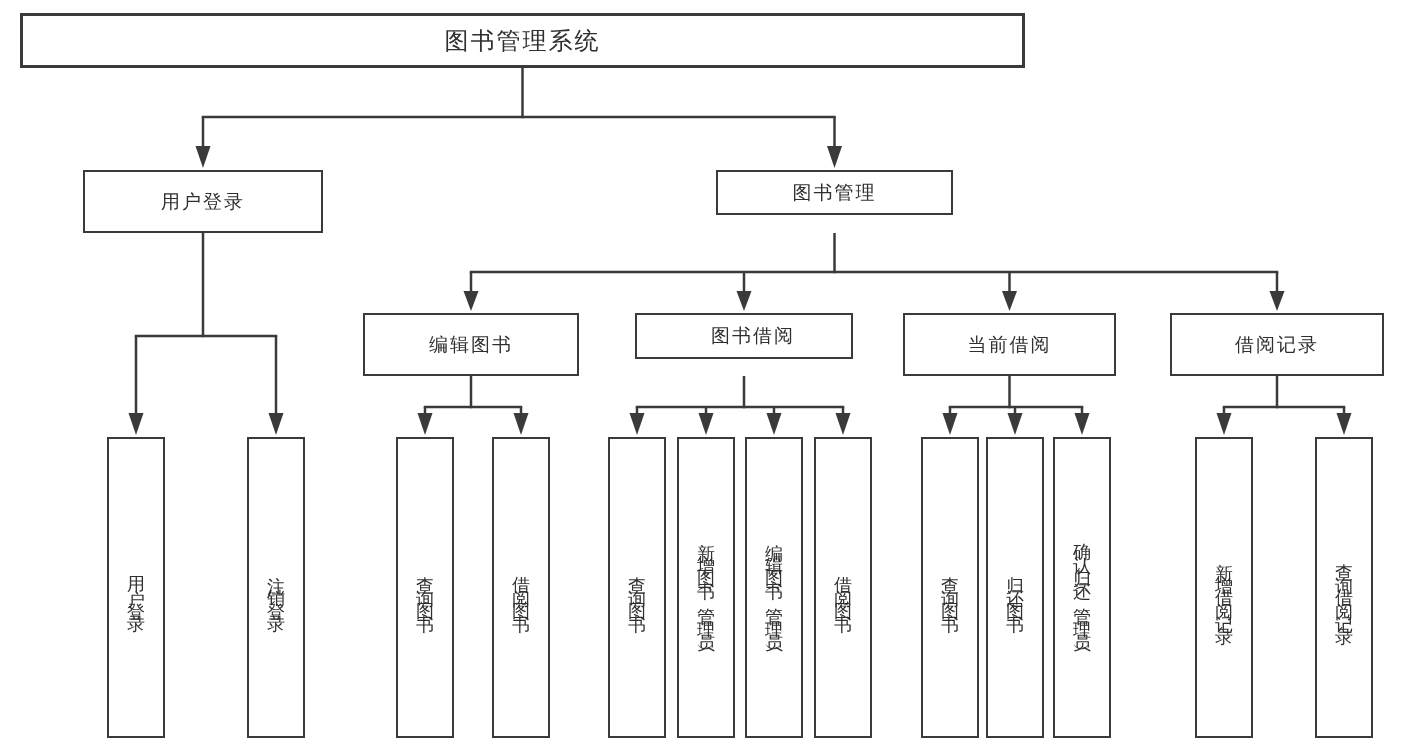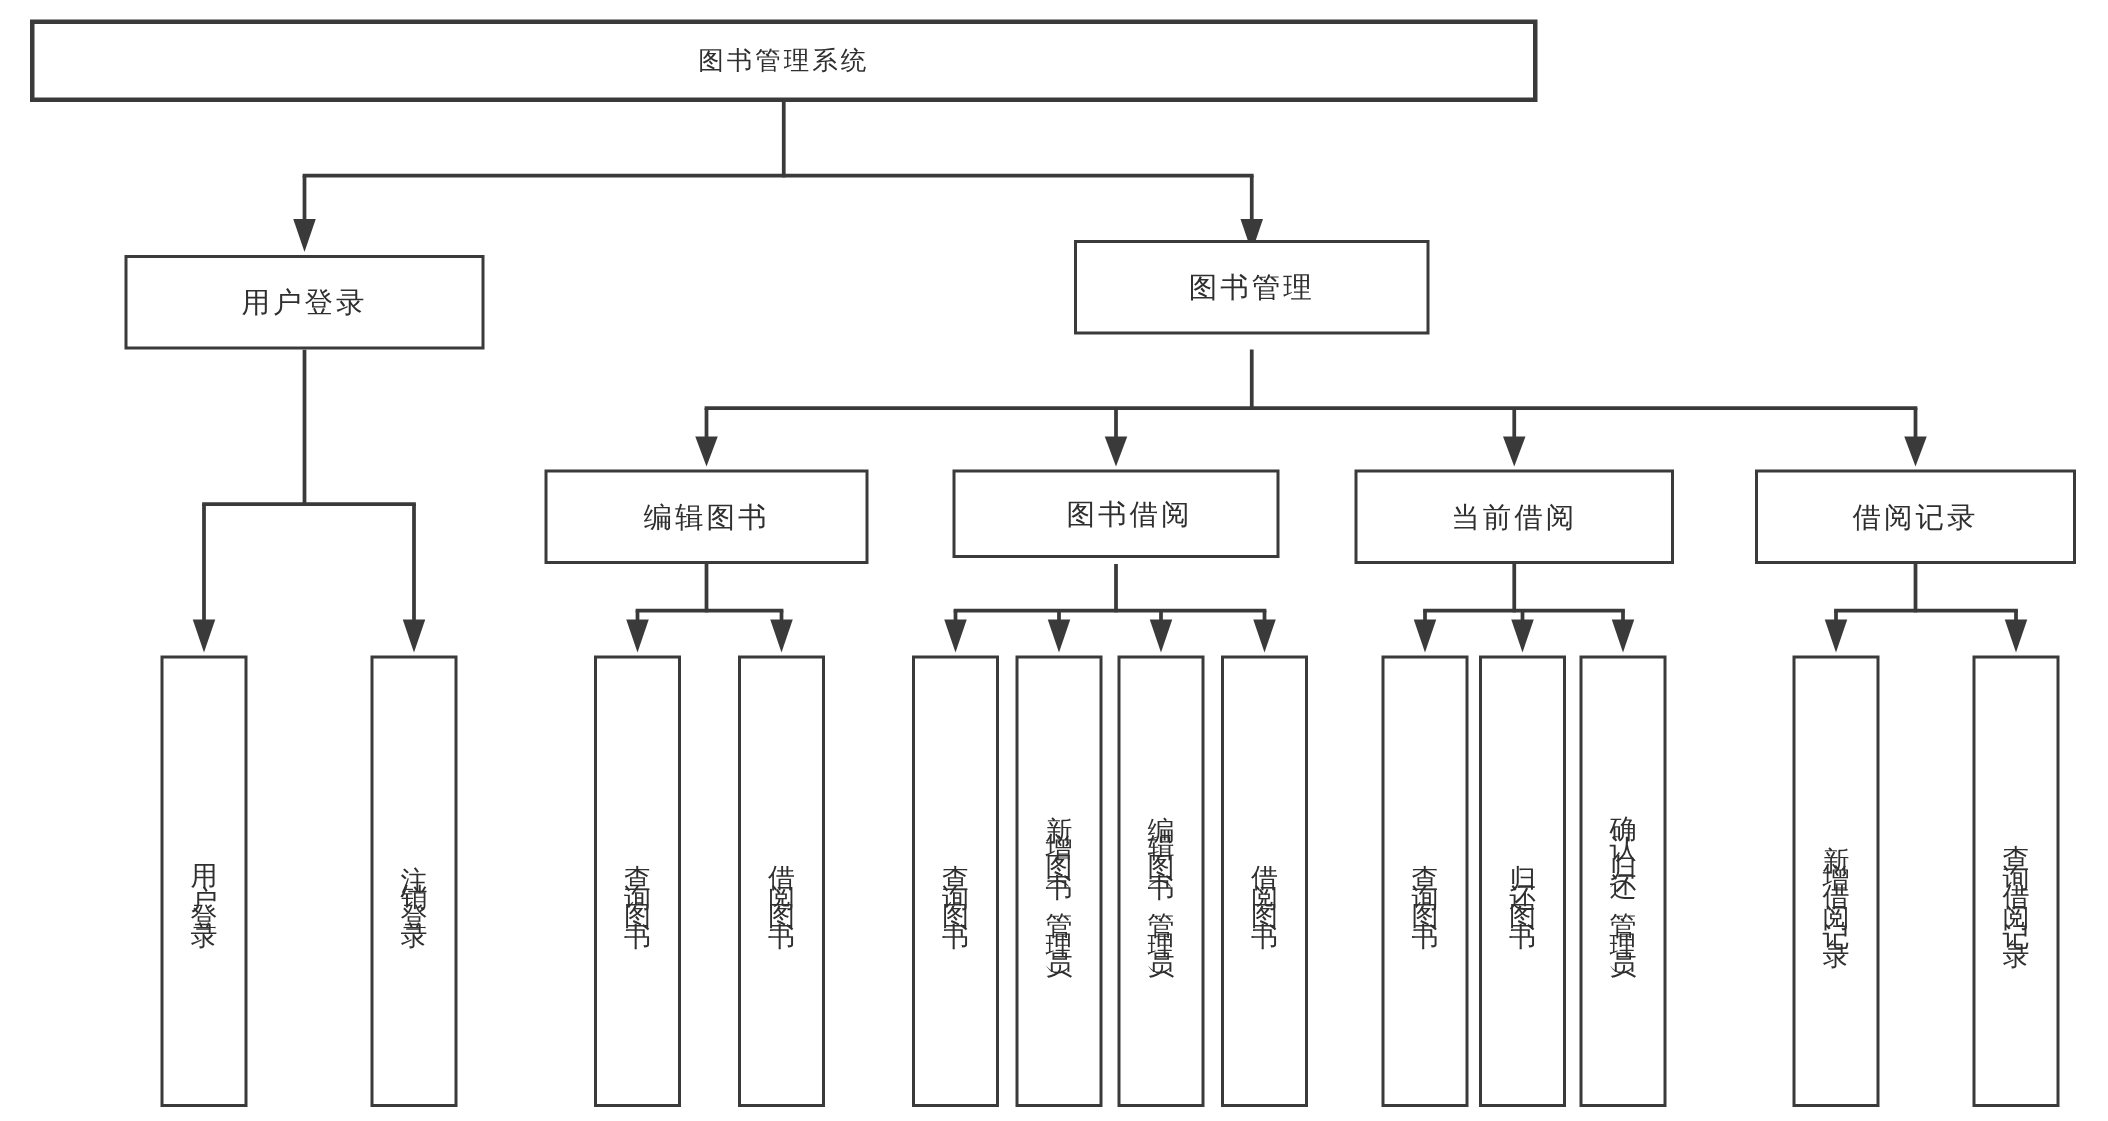--- a/index.html
+++ b/index.html
@@ -19,21 +19,21 @@
   }
   svg.wires{position:absolute;left:0;top:0;z-index:1;}
   .cline{stroke:var(--line);stroke-width:2.5;fill:none;}
   .carrow{fill:var(--line);stroke:none;}
   .hnode{
     position:absolute;z-index:2;box-sizing:border-box;
     border:2.5px solid var(--line);background:var(--box-fill);
     display:flex;align-items:center;justify-content:center;
     font-size:19px;letter-spacing:2px;color:var(--text);
   }
-  .hnode.root{border-width:3px;font-size:17px;}
+  .hnode.root{border-width:3px;font-size:24px;}
   .leaf{
     position:absolute;z-index:2;box-sizing:border-box;
     top:437px;width:58px;height:301px;
     border:2.5px solid var(--line);background:var(--box-fill);
     display:flex;align-items:center;justify-content:center;
   }
   .leaf .vtext{
     writing-mode:vertical-rl;text-orientation:mixed;
     font-size:18px;letter-spacing:13px;line-height:1;
     color:var(--text);white-space:nowrap;
@@ -125,28 +125,28 @@
     </g>
   </svg>
 
   <div class="hnode root" style="left:20px;top:13px;width:1005px;height:55px;">
     <span>图书管理系统</span>
   </div>
 
   <div class="hnode" style="left:83px;top:170px;width:240px;height:63px;">
     <span>用户登录</span>
   </div>
-  <div class="hnode" style="left:716px;top:160px;width:237px;height:63px;">
+  <div class="hnode" style="left:716px;top:170px;width:237px;height:45px;">
     <span>图书管理</span>
   </div>
 
   <div class="hnode" style="left:363px;top:313px;width:216px;height:63px;">
     <span>编辑图书</span>
   </div>
-  <div class="hnode" style="left:635px;top:313px;width:218px;height:59px;padding-left:18px;">
+  <div class="hnode" style="left:635px;top:313px;width:218px;height:46px;padding-left:18px;">
     <span>图书借阅</span>
   </div>
   <div class="hnode" style="left:1170px;top:313px;width:214px;height:63px;">
     <span>借阅记录</span>
   </div>
   <div class="hnode" style="left:903px;top:313px;width:213px;height:63px;">
     <span>当前借阅</span>
   </div>
 
   <div class="leaf" style="left:107px;">

